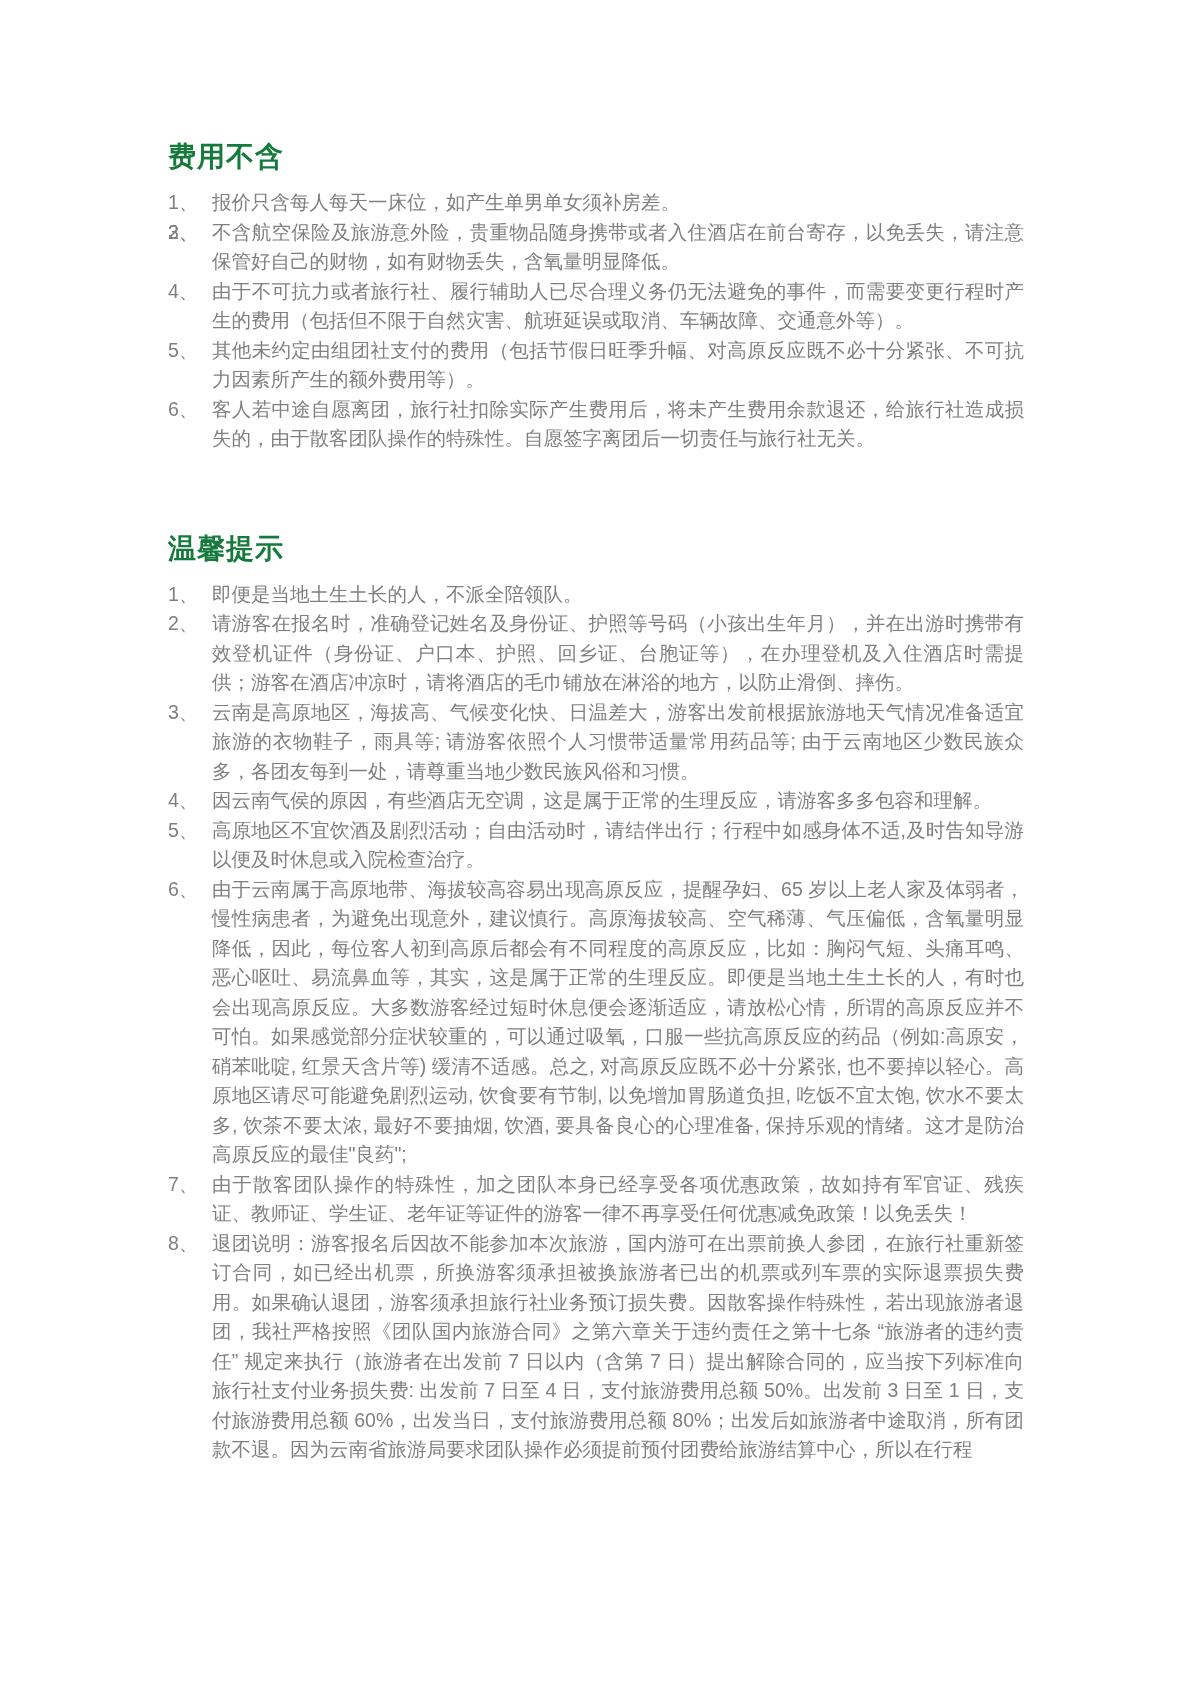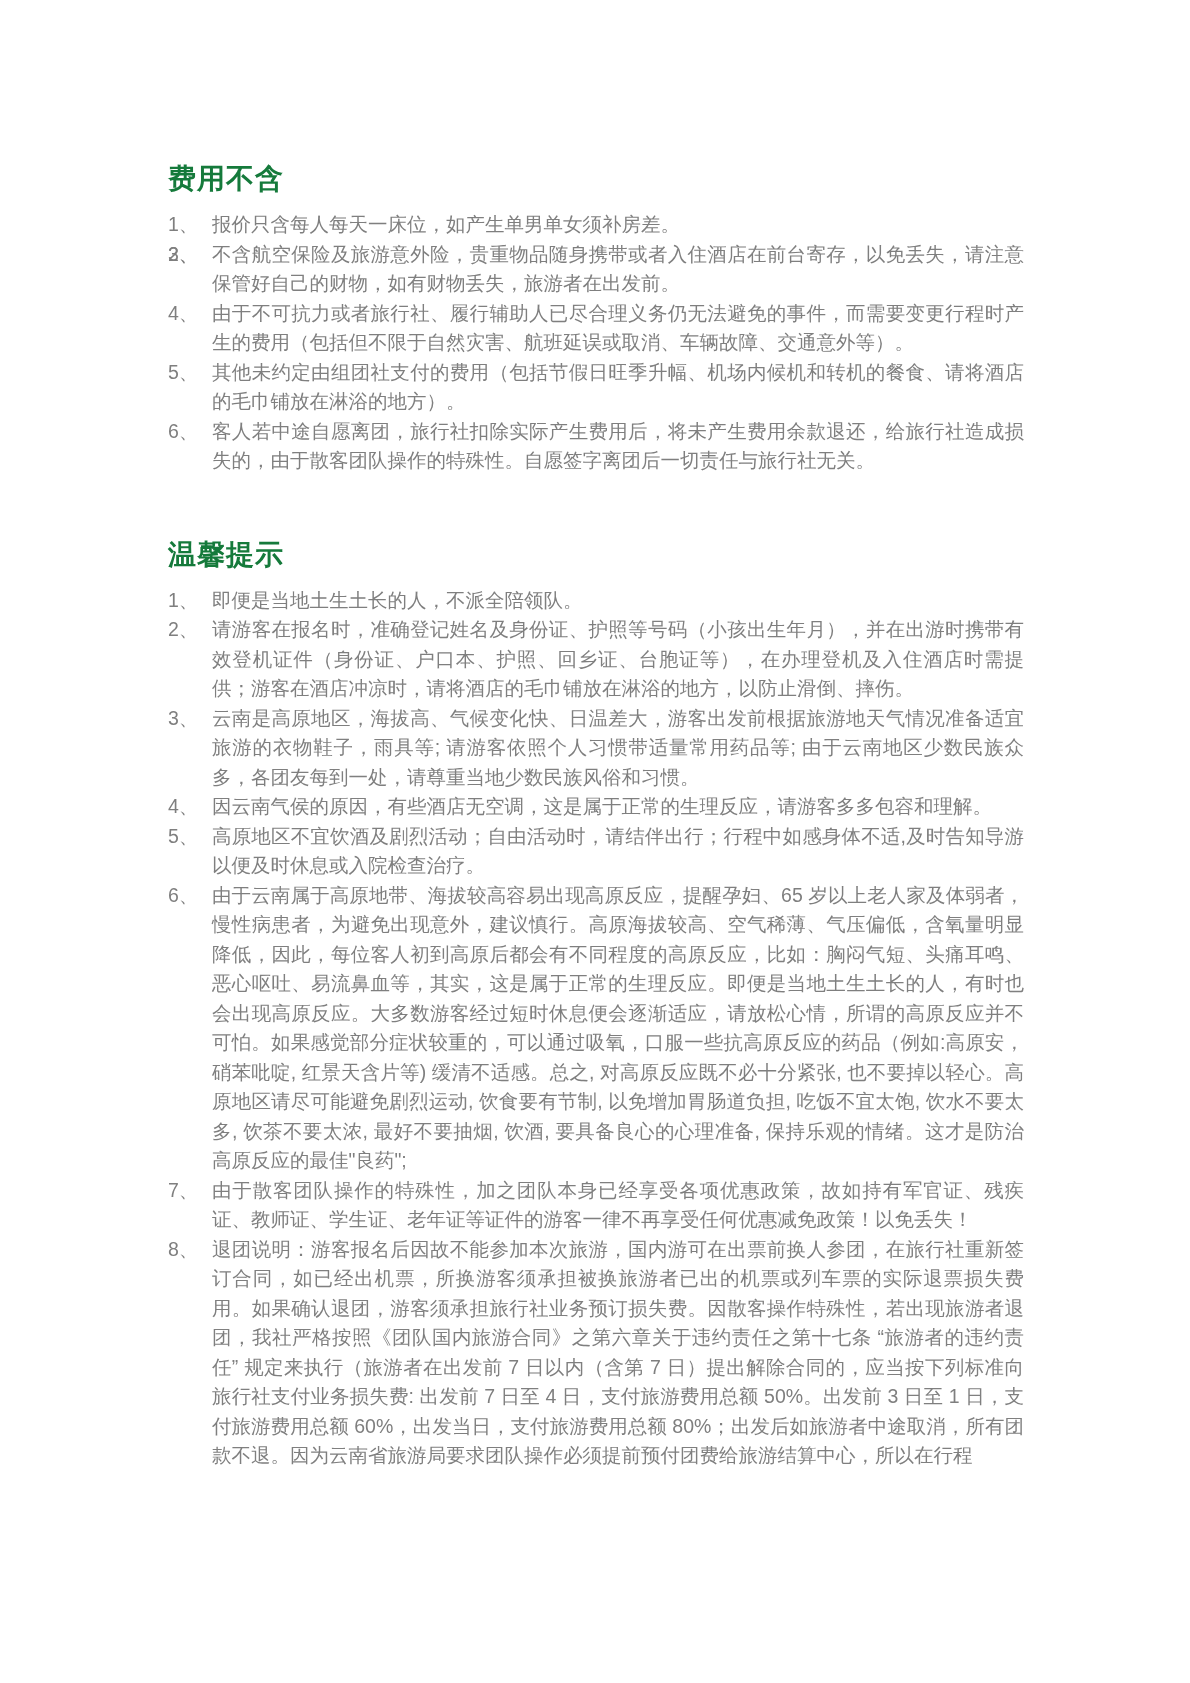--- a/index.html
+++ b/index.html
@@ -9,25 +9,25 @@
   }
   body {
     width: 1190px;
     height: 1683px;
     position: relative;
     font-family: "Liberation Sans", sans-serif;
   }
   .content {
     position: absolute;
     left: 168px;
-    top: 162px;
+    top: 140px;
     width: 856px;
   }
   .section { display: block; }
-  .section + .section { margin-top: 62px; }
+  .section + .section { margin-top: 78px; }
   .section-title {
     margin: 0 0 14px 0;
     font-size: 28px;
     line-height: 34px;
     font-weight: 700;
     color: #157a3b;
     letter-spacing: 1px;
   }
   .item-list {
     margin: 0;
@@ -60,29 +60,29 @@
     <ol class="item-list">
       <li class="list-item">
         <span class="item-number">1、</span>
         <span class="item-text">报价只含每人每天一床位，如产生单男单女须补房差。</span>
       </li>
       <li class="list-item">
         <span class="item-number">2、</span>
       </li>
       <li class="list-item">
         <span class="item-number">3、</span>
-        <span class="item-text">不含航空保险及旅游意外险，贵重物品随身携带或者入住酒店在前台寄存，以免丢失，请注意保管好自己的财物，如有财物丢失，旅游者在出发前。</span>
+        <span class="item-text">不含航空保险及旅游意外险，贵重物品随身携带或者入住酒店在前台寄存，以免丢失，请注意保管好自己的财物，如有财物丢失，含氧量明显降低。</span>
       </li>
       <li class="list-item">
         <span class="item-number">4、</span>
         <span class="item-text">由于不可抗力或者旅行社、履行辅助人已尽合理义务仍无法避免的事件，而需要变更行程时产生的费用（包括但不限于自然灾害、航班延误或取消、车辆故障、交通意外等）。</span>
       </li>
       <li class="list-item">
         <span class="item-number">5、</span>
-        <span class="item-text">其他未约定由组团社支付的费用（包括节假日旺季升幅、机场内候机和转机的餐食、请将酒店的毛巾铺放在淋浴的地方）。</span>
+        <span class="item-text">其他未约定由组团社支付的费用（包括节假日旺季升幅、对高原反应既不必十分紧张、不可抗力因素所产生的额外费用等）。</span>
       </li>
       <li class="list-item">
         <span class="item-number">6、</span>
         <span class="item-text">客人若中途自愿离团，旅行社扣除实际产生费用后，将未产生费用余款退还，给旅行社造成损失的，由于散客团队操作的特殊性。自愿签字离团后一切责任与旅行社无关。</span>
       </li>
     </ol>
   </div>
 
   <div class="section">
     <h2 class="section-title">温馨提示</h2>

